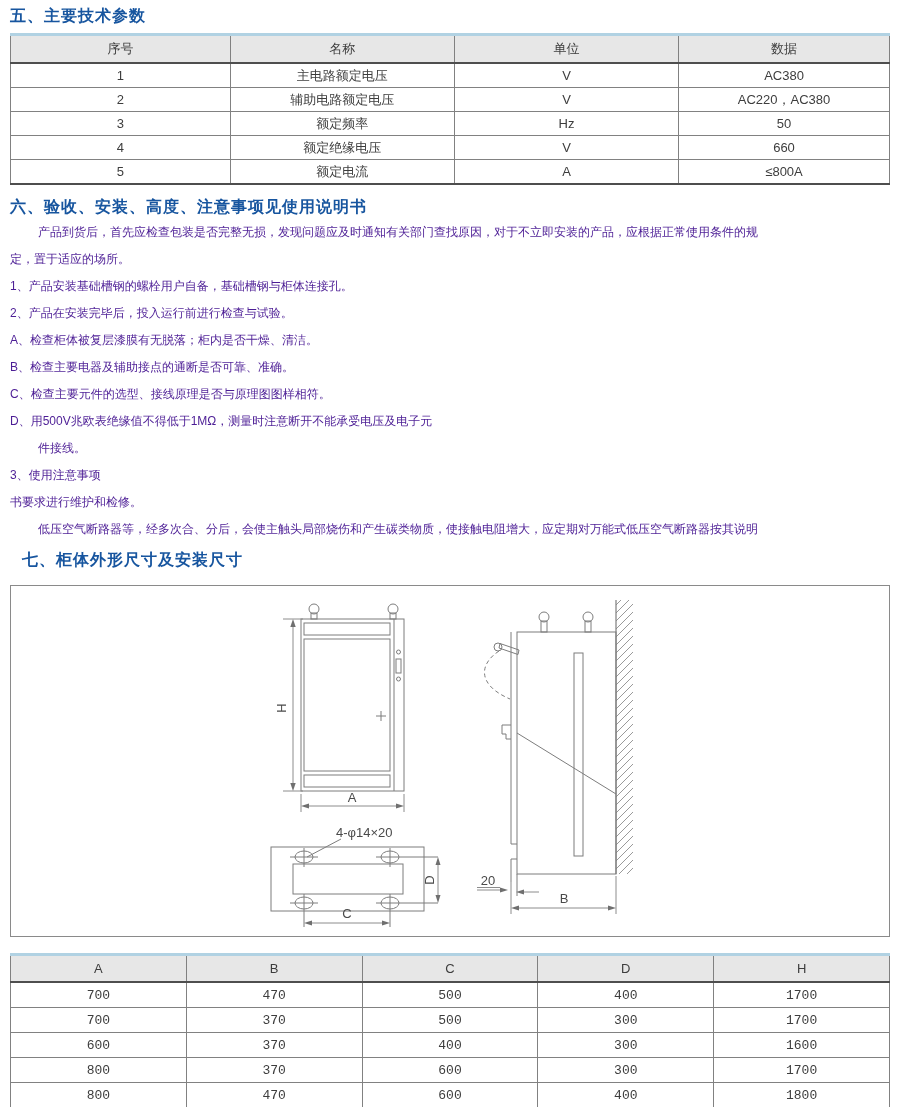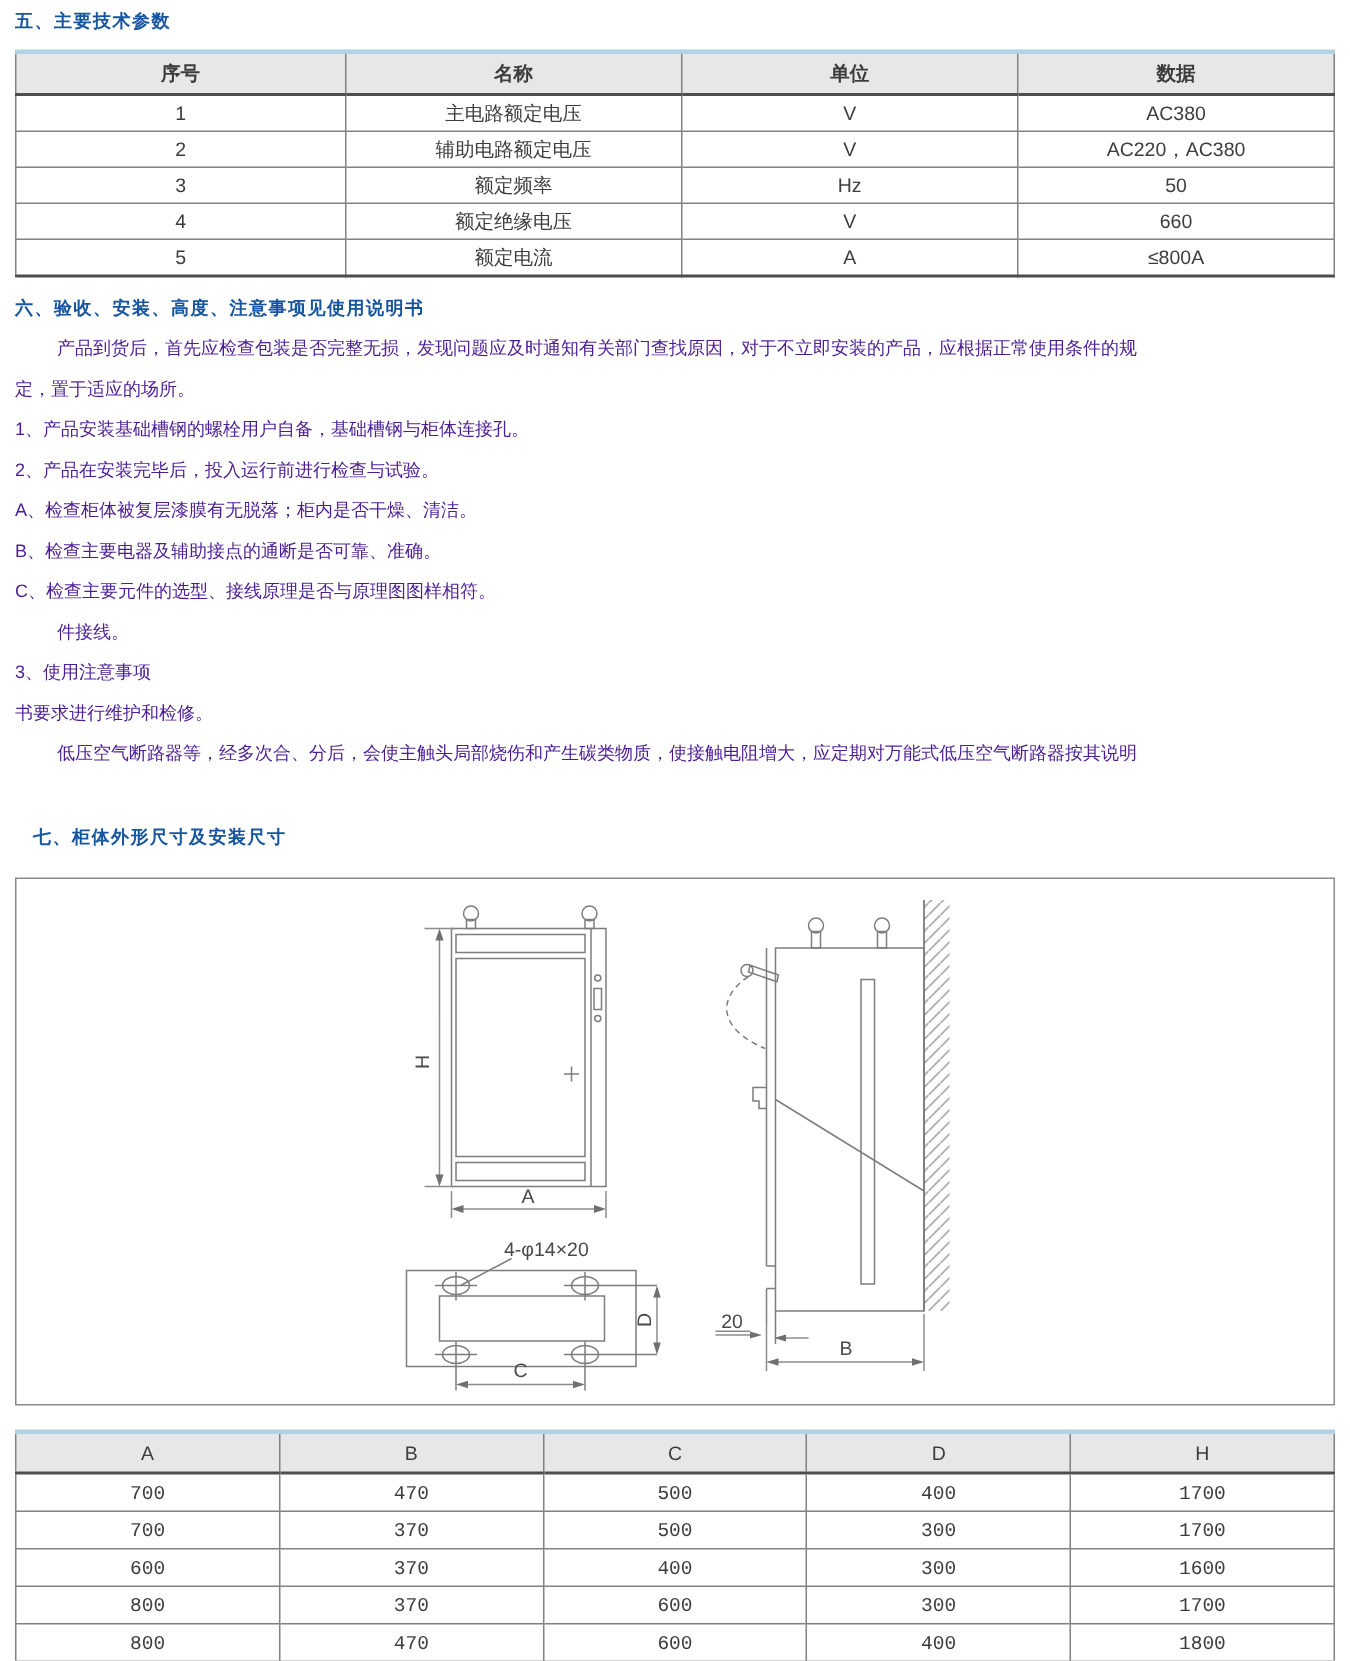--- a/index.html
+++ b/index.html
@@ -1,32 +1,32 @@
 <!DOCTYPE html>
 <html><head>
 <meta charset="utf-8">
 <style>
   html,body{margin:0;padding:0;background:#ffffff;}
   body{position:relative;width:900px;height:1107px;overflow:hidden;
        font-family:"Liberation Sans","DejaVu Sans",sans-serif;color:#333;}
 
-  .sec-title{position:absolute;left:10px;font-size:12px;font-weight:bold;
+  .sec-title{position:absolute;left:10px;font-size:16px;font-weight:bold;
              color:#17559f;letter-spacing:1px;white-space:nowrap;}
   #title5{top:6px;}
   #title6{top:197px;font-family:Liberation Mono, monospace;}
   #title7{top:550px;margin-left:12px;}
 
   table.tbl{position:absolute;left:10px;width:880px;border-collapse:collapse;
             table-layout:fixed;font-size:13px;color:#3d3d3d;text-align:center;
             border:1px solid #4e4e4e;border-top:3px solid #b1d2e3;border-bottom:2px solid #4e4e4e;}
   table.tbl th{background:#e7e7e7;font-weight:normal;border:1px solid #818181;
                border-bottom:2px solid #4e4e4e;}
   table.tbl td{border:1px solid #818181;background:#ffffff;}
   #params-table{top:33px;}
-  #params-table th{height:24px;font-weight:bold;}
+  #params-table th{height:24px;}
   #params-table td{height:21px;}
   #dims-table{top:953px;}
   #dims-table th{height:23px;}
   #dims-table td{height:22px;font-family:Liberation Mono, monospace;}
 
   #sec6-body{position:absolute;left:10px;top:219px;width:884px;font-size:12px;color:#4c1d95;}
   #sec6-body .tl{height:27px;line-height:27px;white-space:nowrap;}
   #sec6-body .ind{padding-left:28px;}
 
   #drawing-box{position:absolute;left:10px;top:585px;width:878px;height:350px;
@@ -93,20 +93,21 @@
 <div class="sec-title" id="title6">六、验收、安装、高度、注意事项见使用说明书</div>
 
 <div id="sec6-body">
   <div class="tl ind">产品到货后，首先应检查包装是否完整无损，发现问题应及时通知有关部门查找原因，对于不立即安装的产品，应根据正常使用条件的规</div>
   <div class="tl">定，置于适应的场所。</div>
   <div class="tl">1、产品安装基础槽钢的螺栓用户自备，基础槽钢与柜体连接孔。</div>
   <div class="tl">2、产品在安装完毕后，投入运行前进行检查与试验。</div>
   <div class="tl">A、检查柜体被复层漆膜有无脱落；柜内是否干燥、清洁。</div>
   <div class="tl">B、检查主要电器及辅助接点的通断是否可靠、准确。</div>
   <div class="tl">C、检查主要元件的选型、接线原理是否与原理图图样相符。</div>
+  <div class="tl">D、用500V兆欧表绝缘值不得低于1MΩ，测量时注意断开不能承受电压及电子元</div>
   <div class="tl ind">件接线。</div>
   <div class="tl">3、使用注意事项</div>
   <div class="tl">书要求进行维护和检修。</div>
   <div class="tl ind">低压空气断路器等，经多次合、分后，会使主触头局部烧伤和产生碳类物质，使接触电阻增大，应定期对万能式低压空气断路器按其说明</div>
 </div>
 
 <div class="sec-title" id="title7">七、柜体外形尺寸及安装尺寸</div>
 
 <div id="drawing-box">
 <svg width="878" height="350" viewBox="0 0 878 350">

